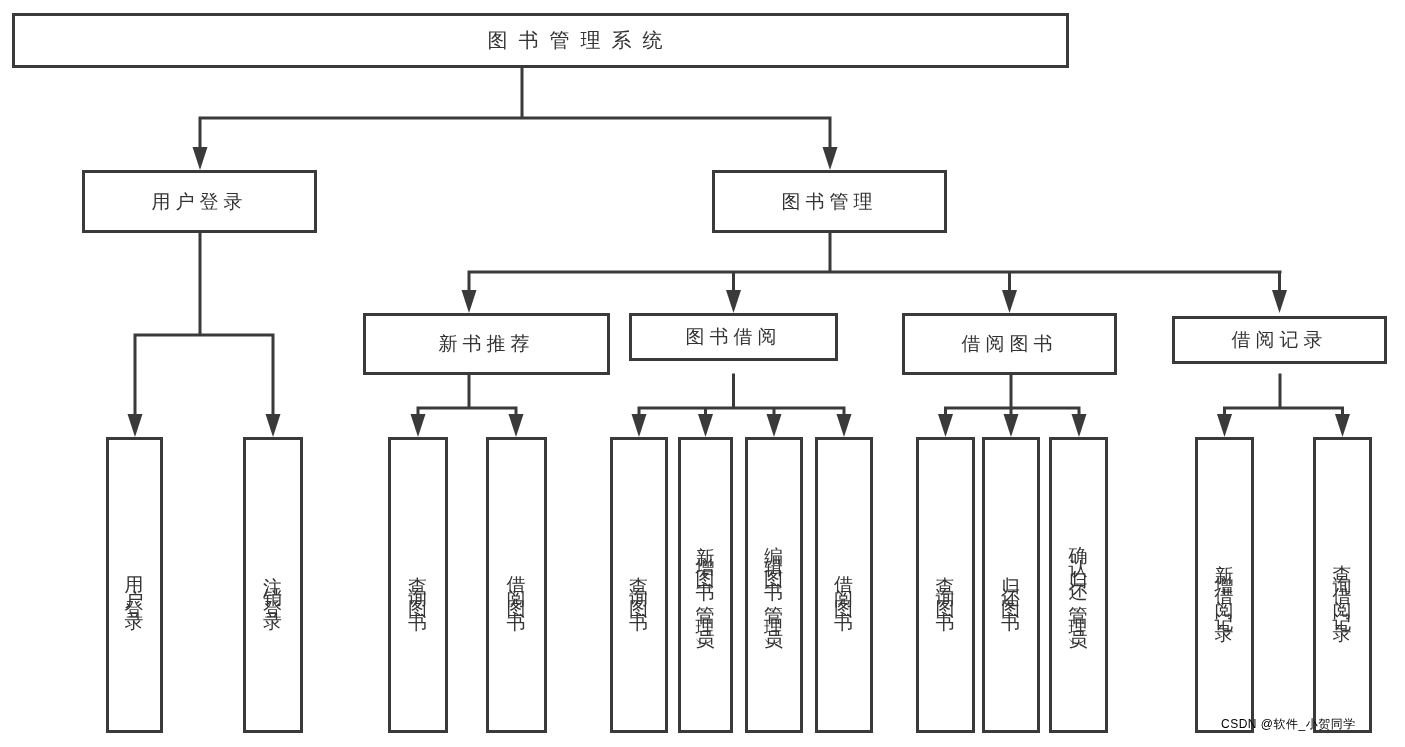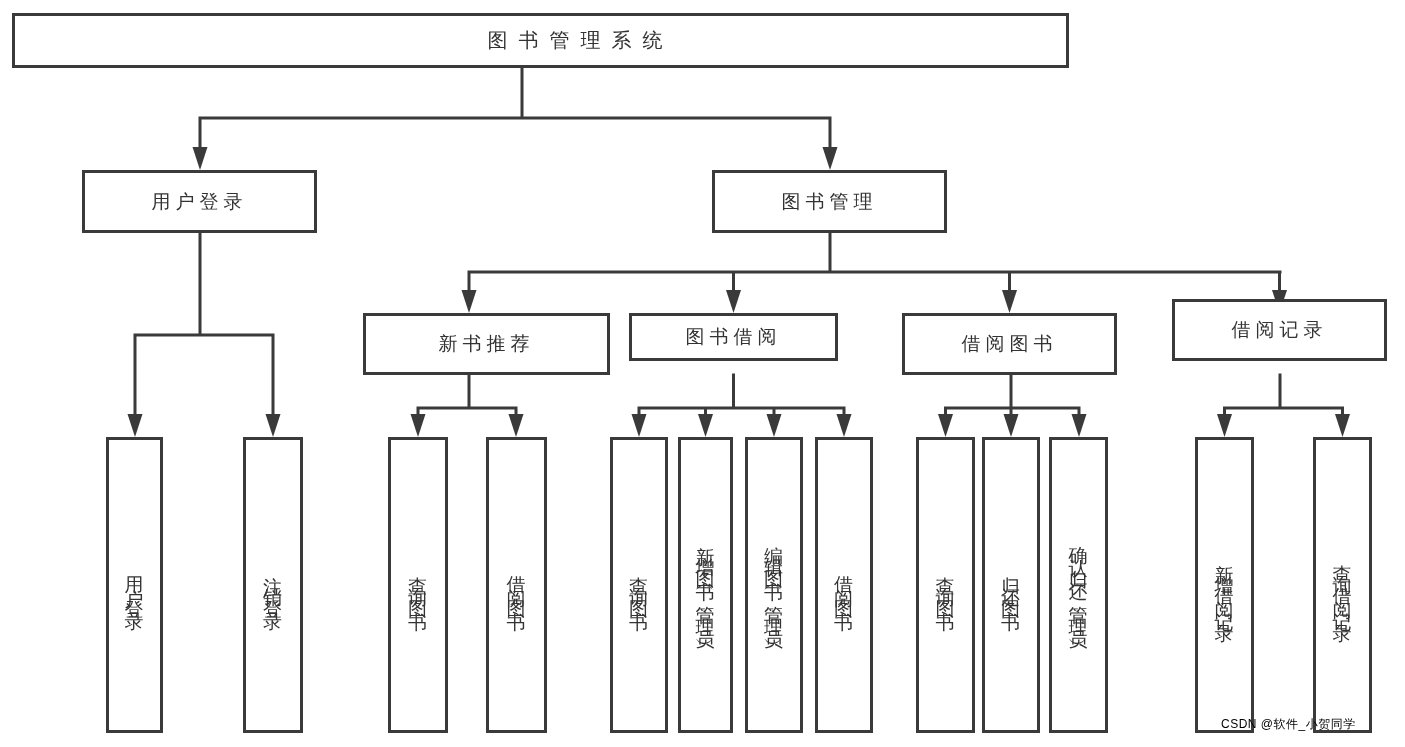--- a/index.html
+++ b/index.html
@@ -96,21 +96,21 @@
   </svg>
 
   <div class="box hbox rootbox" style="left:12px; top:13px; width:1057px; height:55px;">图书管理系统</div>
 
   <div class="box hbox" style="left:82px; top:170px; width:235px; height:63px;">用户登录</div>
   <div class="box hbox" style="left:712px; top:170px; width:235px; height:63px;">图书管理</div>
 
   <div class="box hbox" style="left:363px; top:313px; width:247px; height:62px;">新书推荐</div>
   <div class="box hbox" style="left:629px; top:313px; width:209px; height:48px;">图书借阅</div>
   <div class="box hbox" style="left:902px; top:313px; width:215px; height:62px;">借阅图书</div>
-  <div class="box hbox" style="left:1172px; top:299px; width:215px; height:62px;">借阅记录</div>
+  <div class="box hbox" style="left:1172px; top:316px; width:215px; height:48px;">借阅记录</div>
 
   <div class="box vbox" style="left:106px; top:437px; width:57px; height:296px;">
     <span>用户登录</span>
   </div>
   <div class="box vbox" style="left:243px; top:437px; width:60px; height:296px;">
     <span>注销登录</span>
   </div>
 
   <div class="box vbox" style="left:388px; top:437px; width:60px; height:296px;">
     <span>查询图书</span>

